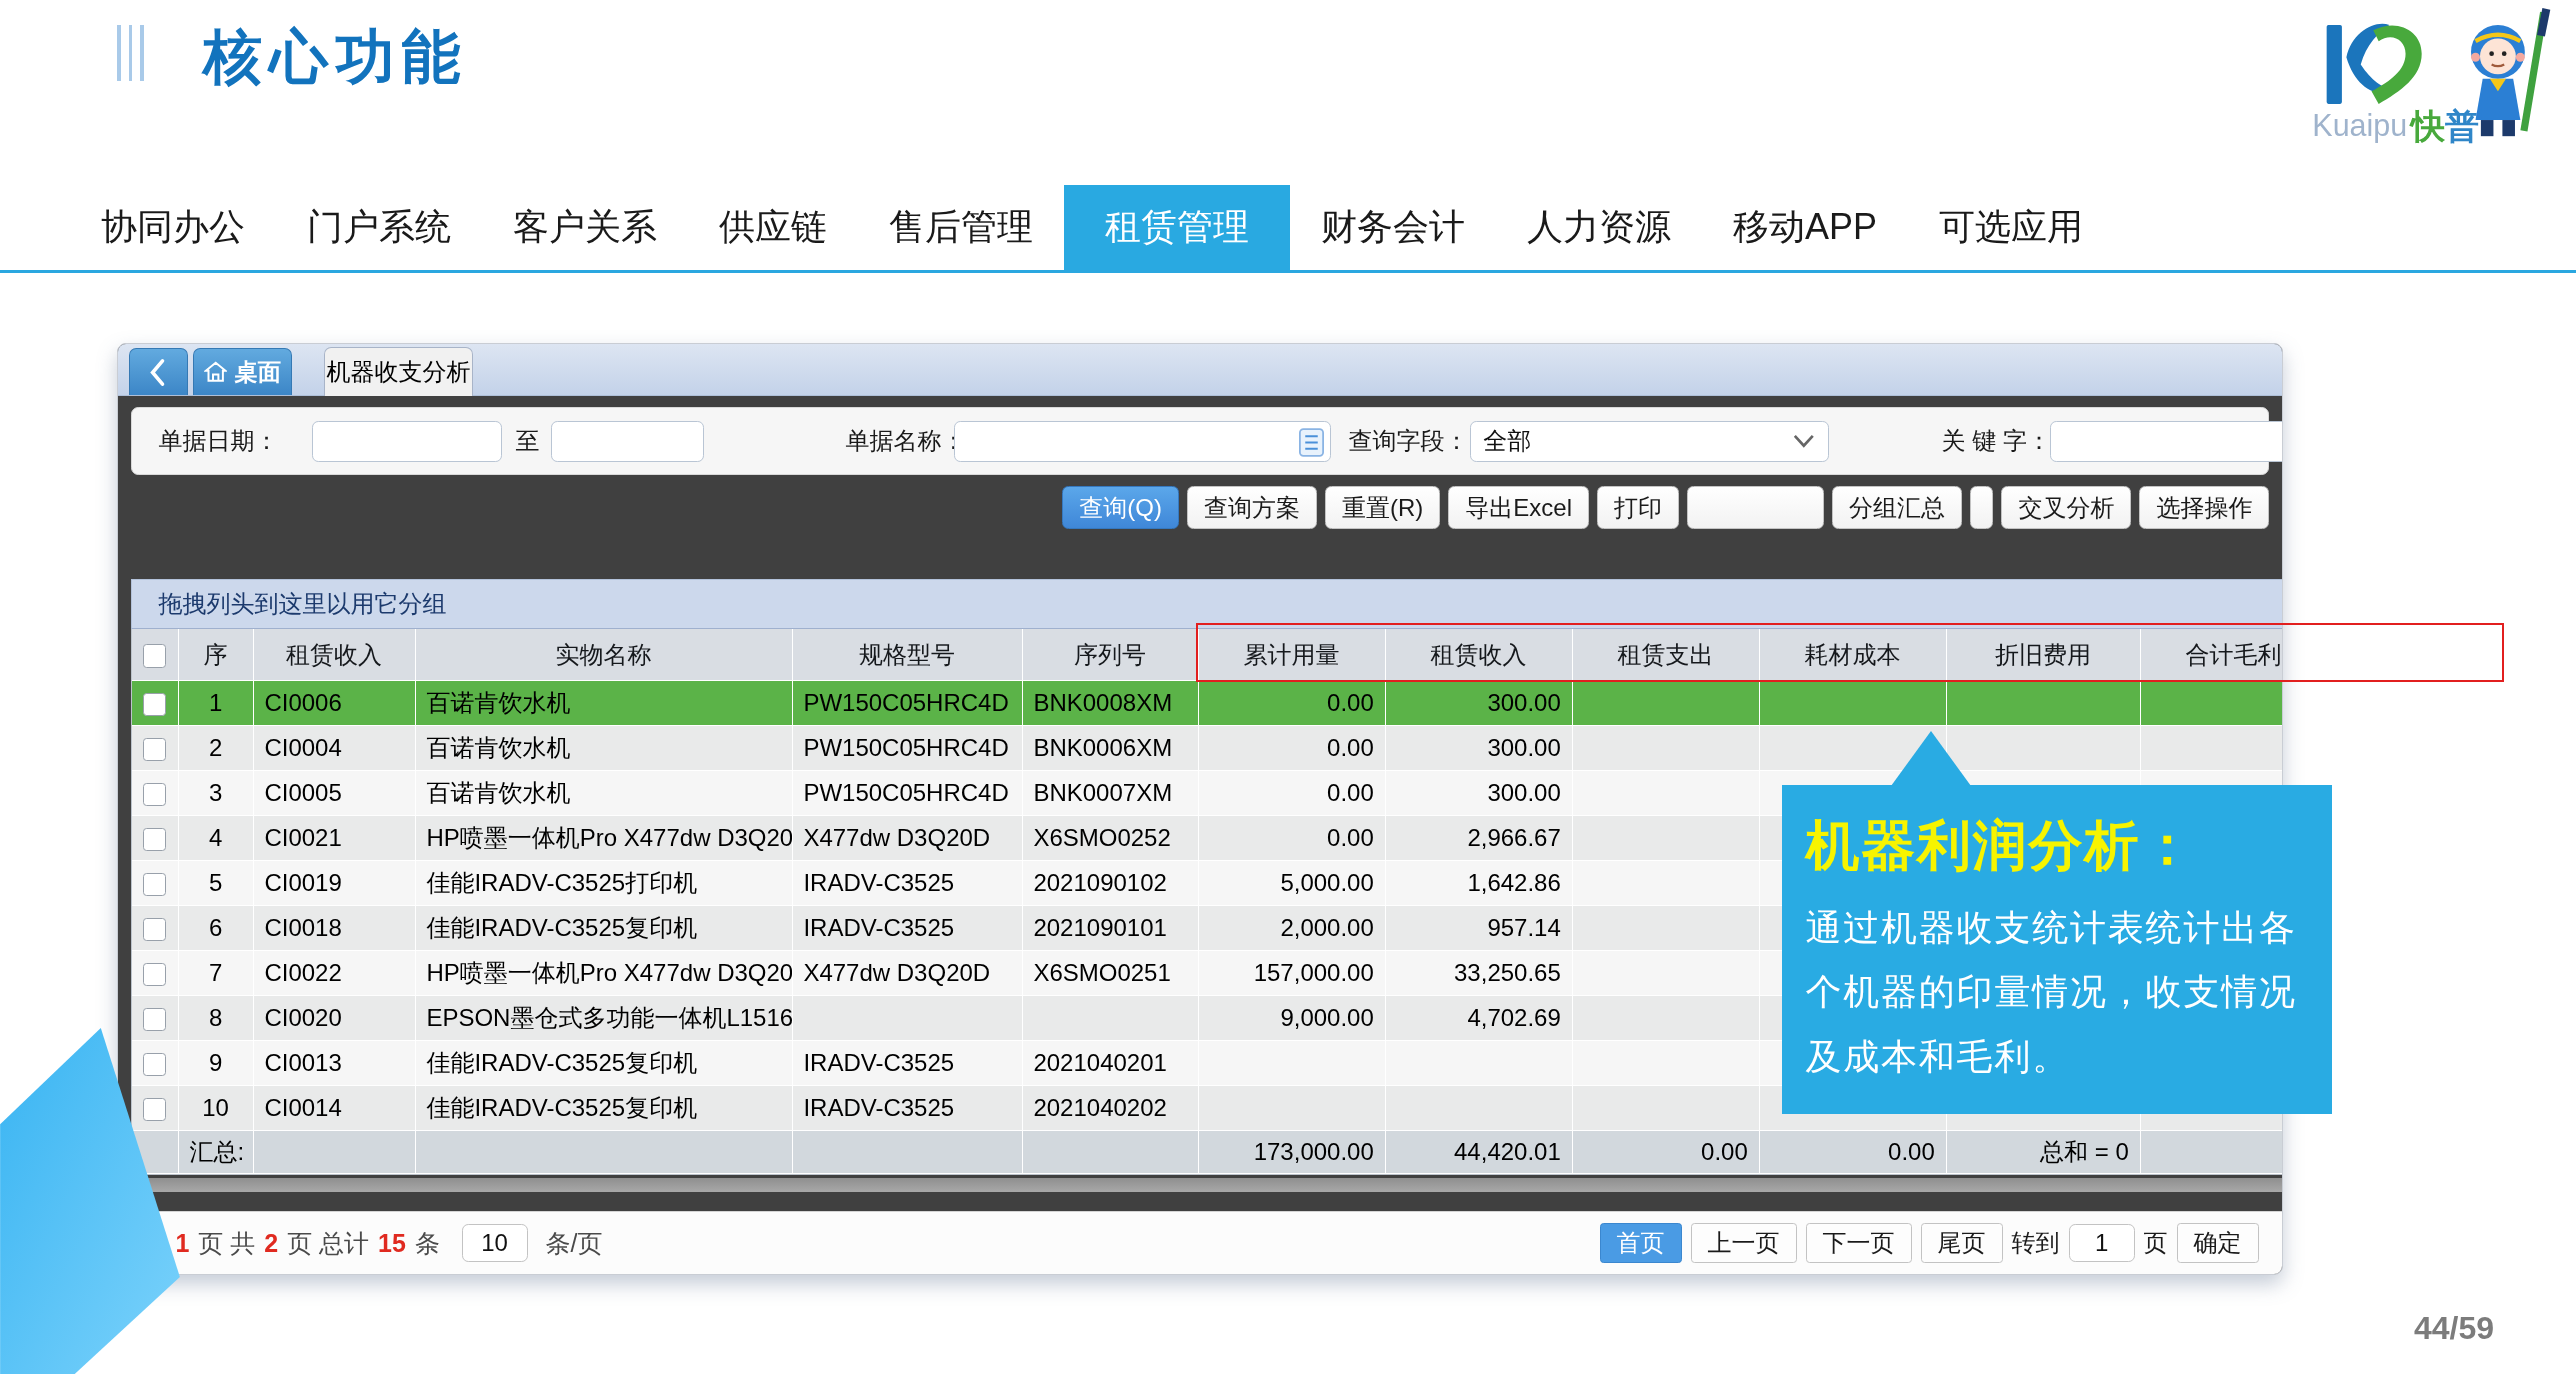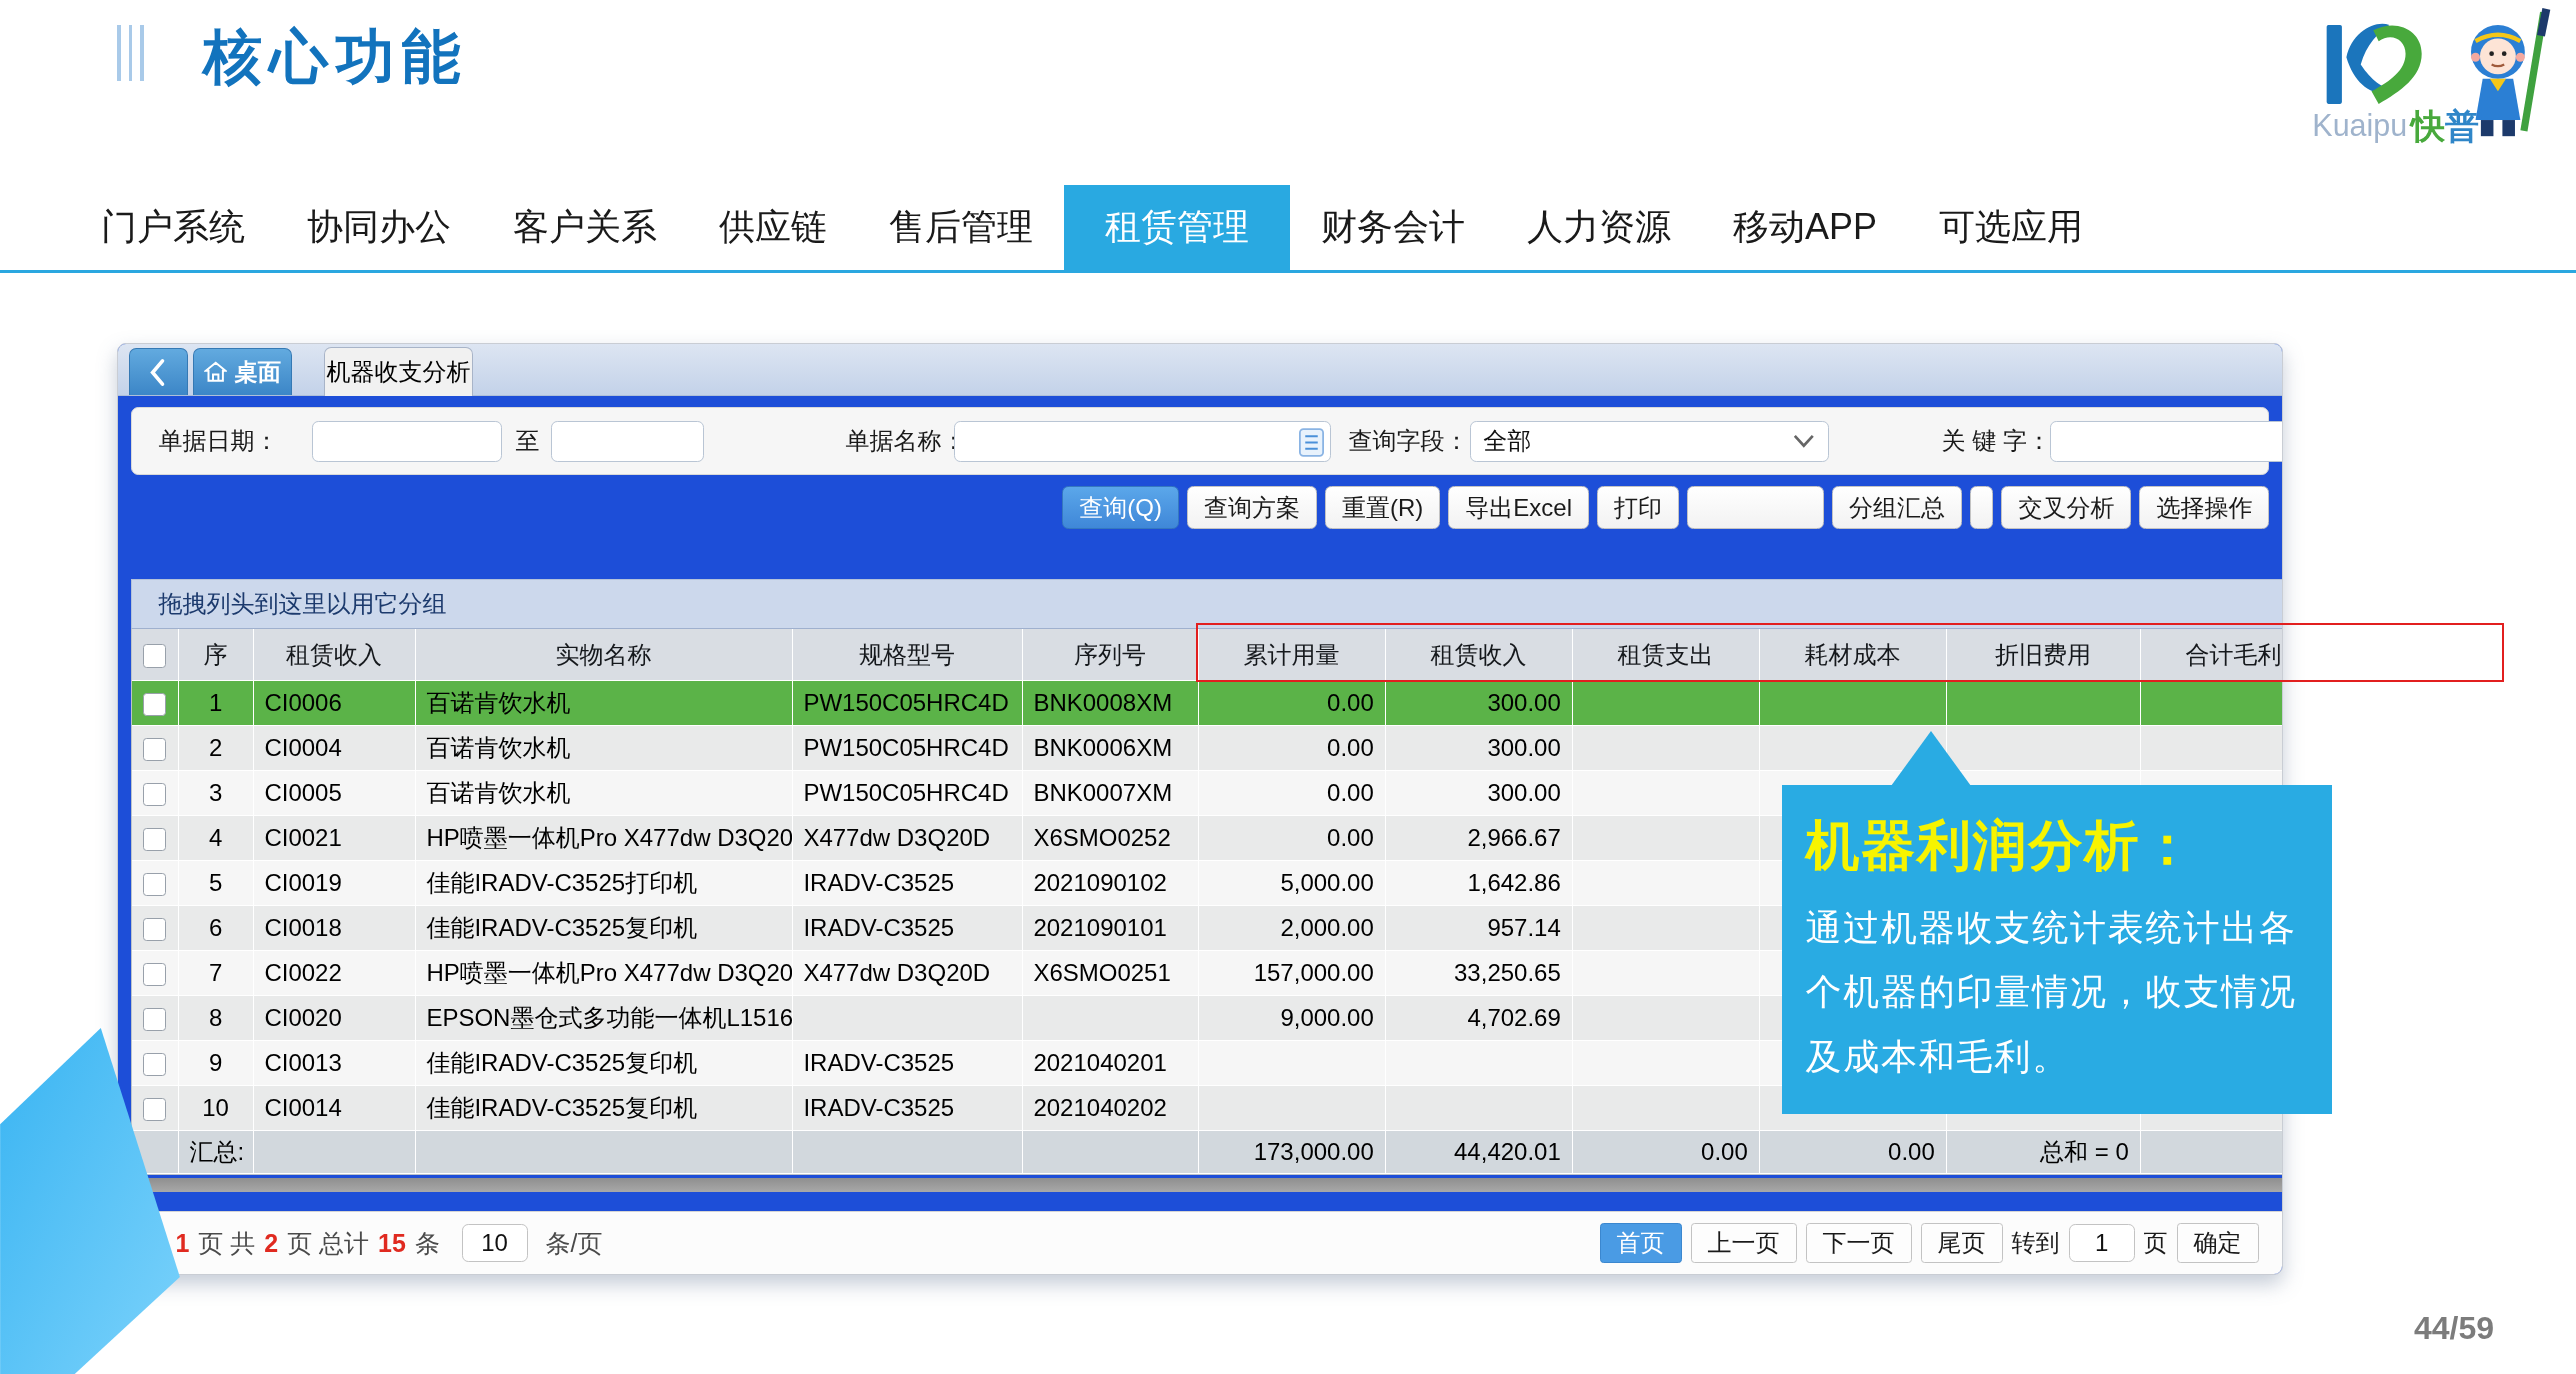--- a/index.html
+++ b/index.html
@@ -14,21 +14,21 @@
 
   
   .logo { position:absolute; left:2289px; top:5.4px; width:269px; height:144px; }
 
   
   .topnav { position:absolute; left:0; top:185px; width:2576px; height:88px; border-bottom:3.6px solid #2aa7e0; display:flex; align-items:stretch; padding-left:70px; }
   .topnav .nav-item { display:flex; align-items:center; font-size:36px; color:#1a1a1a; padding:0 31px; cursor:default; }
   .topnav .nav-item.active { background:#29a9e1; color:#fff; padding:0 41px; }
 
   
-  .app-window { position:absolute; left:117px; top:343px; width:2166px; height:932px; background:#1d4ed8; border:0.9px solid #c9cdd4; border-radius:9px; box-shadow:0 9px 20px rgba(90,110,140,.35); overflow:hidden; }
+  .app-window { position:absolute; left:117px; top:343px; width:2166px; height:932px; background:#404040; border:0.9px solid #c9cdd4; border-radius:9px; box-shadow:0 9px 20px rgba(90,110,140,.35); overflow:hidden; }
   .tabstrip { position:absolute; left:0; top:0; right:0; height:52px; background:linear-gradient(#dde5f2,#c3d2e9); border-bottom:0.9px solid #aebfd8; }
   .tab-back { position:absolute; left:10.8px; bottom:0; width:59px; height:47px; background:linear-gradient(#62aadf,#3c86c7); border:0.9px solid #3579b4; border-bottom:none; border-radius:7.2px 7.2px 0 0; display:flex; align-items:center; justify-content:center; }
   .tab-desktop { position:absolute; left:75px; bottom:0; width:99px; height:47px; background:linear-gradient(#62aadf,#3c86c7); border:0.9px solid #3579b4; border-bottom:none; border-radius:7.2px 7.2px 0 0; display:flex; align-items:center; justify-content:center; gap:7.2px; color:#fff; font-size:23.4px; font-weight:bold; }
   .tab-active { position:absolute; left:178px; bottom:-0.9px; width:149px; height:49px; background:#f1f1f1; border:0.9px solid #a8b4c8; border-bottom:none; border-radius:7.2px 7.2px 0 0; display:flex; align-items:center; justify-content:center; color:#000; font-size:24px; z-index:2;margin-left:28px; }
 
   
   .filter-panel { position:absolute; left:12.6px; right:12.6px; top:63px; height:68px; background:#f6f6f6; border:0.9px solid #d9d9d9; border-radius:7.2px; }
   .flabel { position:absolute; top:0; height:66px; display:flex; align-items:center; font-size:24px; color:#1a1a1a; }
   .finput { position:absolute; top:12.6px; height:41px; background:#fff; border:0.9px solid #b9c5d4; border-radius:6.3px; }
   .fselect { position:absolute; top:12.6px; height:41px; background:#fff; border:0.9px solid #b9c5d4; border-radius:6.3px; display:flex; align-items:center; justify-content:space-between; padding:0 12.6px; font-size:24px; color:#111; }
@@ -113,22 +113,22 @@
       <circle cx="258" cy="58" r="5" fill="#f4a9a0"></circle>
       <path d="M216 82 L250 82 L258 128 L208 128 Z" fill="#2b7fd4"></path>
       <path d="M224 82 L242 82 L233 96 Z" fill="#f5c718"></path>
       <rect x="214" y="128" width="14" height="18" fill="#1d3a6b"></rect>
       <rect x="238" y="128" width="14" height="18" fill="#1d3a6b"></rect>
     </g>
   </svg>
 </div>
 
 <div class="topnav">
+  <div class="nav-item">协同办公</div>
   <div class="nav-item">门户系统</div>
-  <div class="nav-item">协同办公</div>
   <div class="nav-item">客户关系</div>
   <div class="nav-item">供应链</div>
   <div class="nav-item">售后管理</div>
   <div class="nav-item active">租赁管理</div>
   <div class="nav-item">财务会计</div>
   <div class="nav-item">人力资源</div>
   <div class="nav-item">移动APP</div>
   <div class="nav-item">可选应用</div>
 </div>
 

